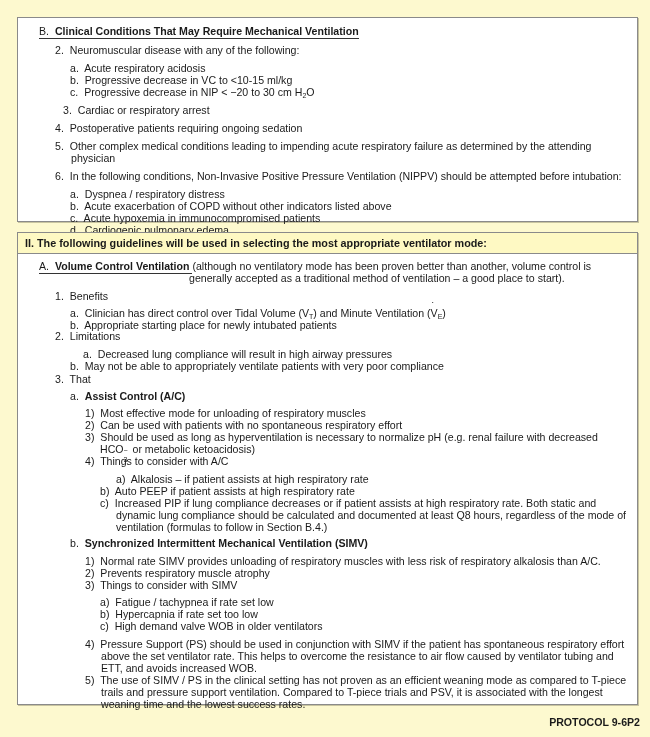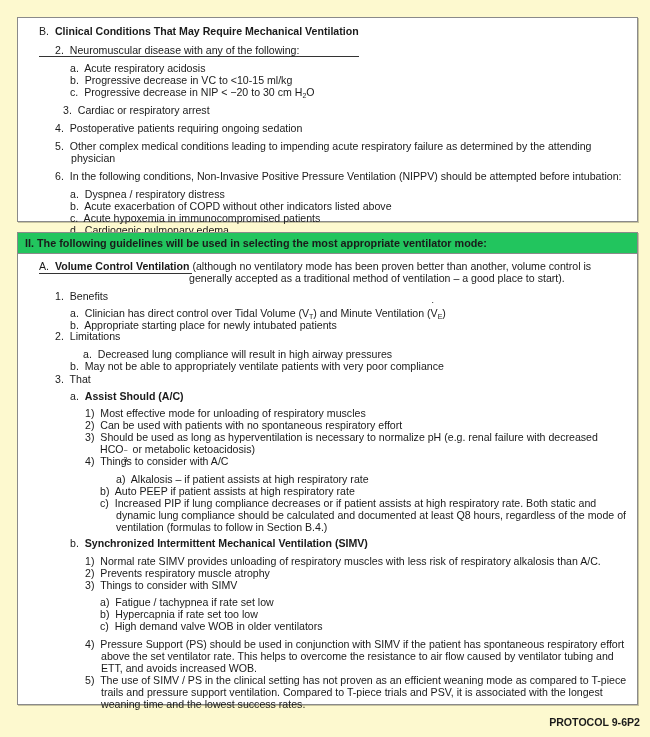--- a/index.html
+++ b/index.html
@@ -18,31 +18,31 @@
       position: absolute;
       left: 17px; width: 621px;
       background: #ffffff;
       border: 1px solid #8a8a8a;
       box-shadow: 1px 1px 0 #c8c4a0;
     }
     .box1 { top: 17px; height: 205px; }
     .box2 { top: 232px; height: 473px; }
 
     .hdr {
-      background: #22c55e;
+      background: #fef9c3;
       border-bottom: 1px solid #8a8a8a;
       height: 21px;
       padding: 4px 0 0 7px;
       font-weight: bold;
       font-size: 10.8px;
     }
 
     .abs { position: absolute; white-space: nowrap; }
     .b { font-weight: bold; }
-    .secB-title { border-bottom: 1px solid #333; padding-bottom: 19px; }
+    .secB-title { border-bottom: 1px solid #333; padding-bottom: 1px; }
     .secA-title { border-bottom: 1px solid #333; padding-bottom: 1px; }
     sub { font-size: 7px; vertical-align: -2px; line-height: 0; }
     sup { font-size: 7px; line-height: 0; }
     .dot { position: relative; display: inline-block; }
     .dot::before { content: "\02D9"; position: absolute; left: 1px; top: -6px; font-size: 10px; }
 
     .footer {
       position: absolute; right: 10px; top: 716px;
       font-weight: bold; font-size: 10.6px;
     }
@@ -152,21 +152,21 @@
     <span>b.</span>&nbsp;
     <span>May not be able to appropriately ventilate patients with very poor compliance</span>
   </div>
 
   <div class="abs" style="left:55px; top:373px;">
     <span>3.</span>&nbsp;
     <span>That</span>
   </div>
   <div class="abs" style="left:70px; top:390px;">
     <span>a.</span>&nbsp;
-    <span class="b">Assist Should (A/C)</span>
+    <span class="b">Assist Control (A/C)</span>
   </div>
   <div class="abs" style="left:85px; top:407px;">
     <span>1)</span>&nbsp;
     <span>Most effective mode for unloading of respiratory muscles</span>
   </div>
   <div class="abs" style="left:85px; top:419px;">
     <span>2)</span>&nbsp;
     <span>Can be used with patients with no spontaneous respiratory effort</span>
   </div>
   <div class="abs" style="left:85px; top:431px;">

